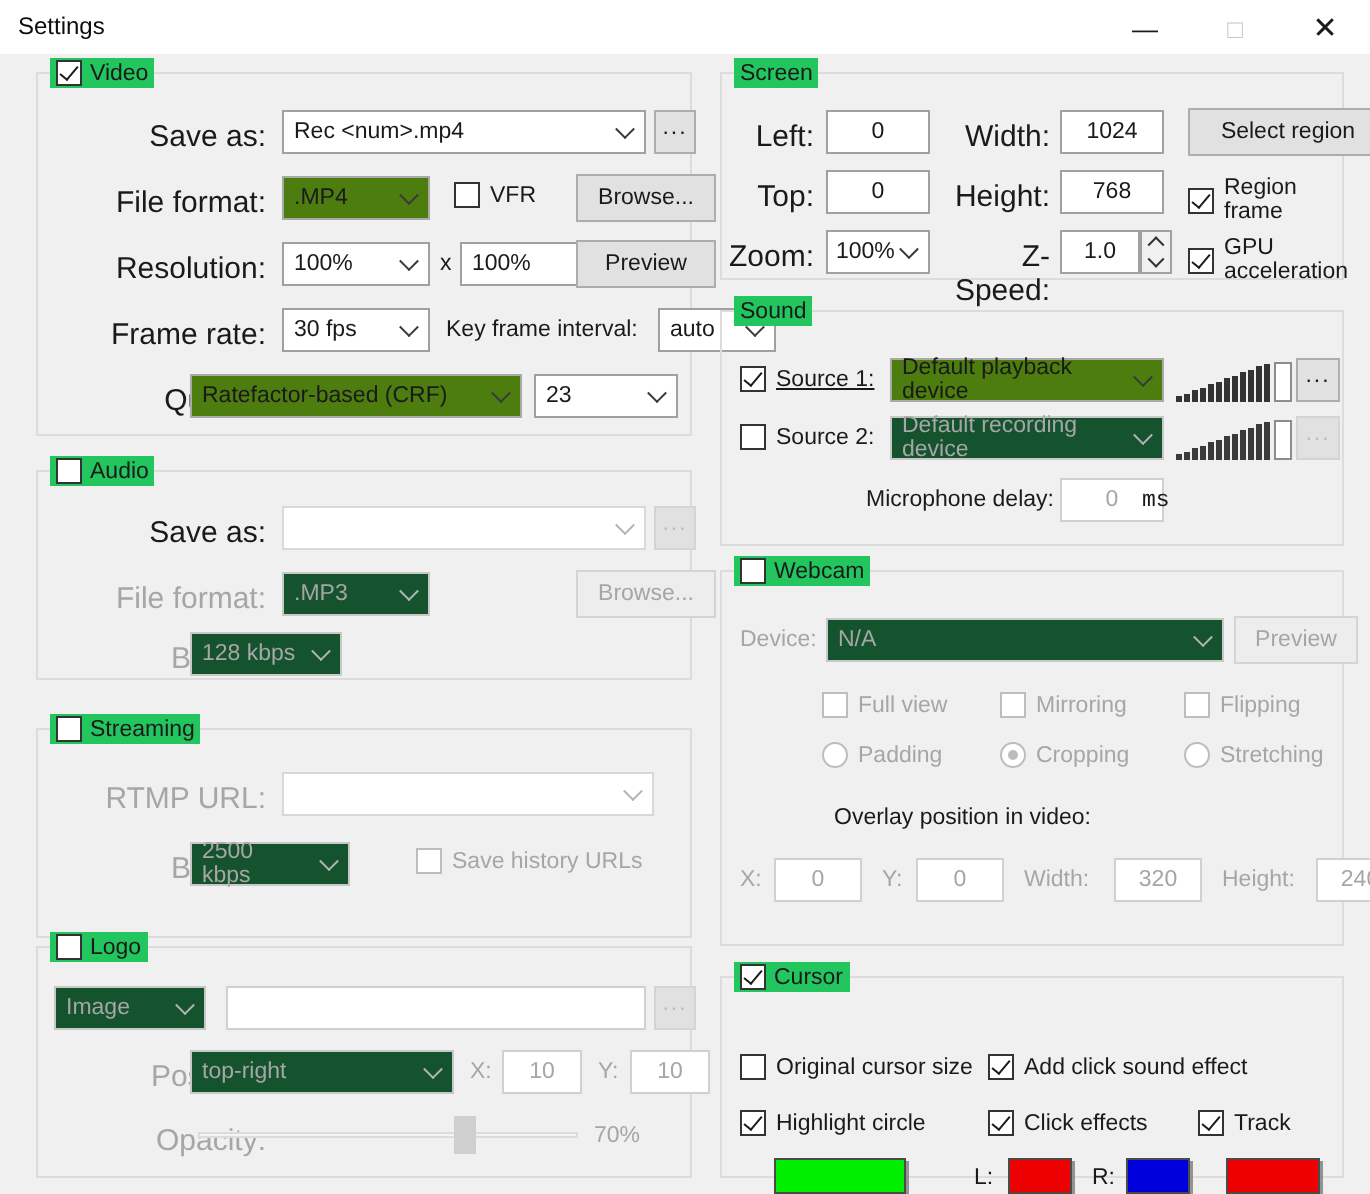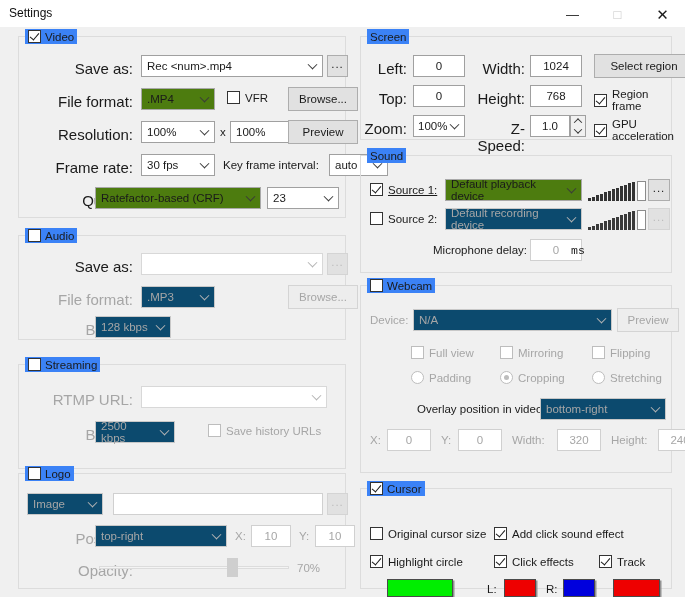--- a/index.html
+++ b/index.html
@@ -30,21 +30,21 @@
   #btn-min { right:90px; }
   #btn-max { right:45px; color:#c8c8c8; }
   #btn-close { right:0px; font-size:15px; }
 
   
   #panel { position:absolute; left:0; top:28px; width:685px; height:569px; background:#f0f0f0; }
   .group {
     position:absolute; border:1px solid #dcdcdc; background:transparent;
   }
   .group > .legend {
-    position:absolute; top:-8px; left:6px; background:#3b82f6;
+    position:absolute; top:-8px; left:6px; background:#22c55e;
     padding:0 3px; display:flex; align-items:center; gap:4px; height:15px;
   }
   .legend .lbl { font-size:11.5px; color:#1a1a1a; }
 
   
   .cb {
     width:13px; height:13px; border:1px solid #333; background:#fff;
     display:inline-block; position:relative; flex:0 0 auto;
   }
   .cb.checked::after {
@@ -82,21 +82,21 @@
   .inp.ctr { justify-content:center; }
   .inp.dis { border-color:#d0d0d0; color:#a6a6a6; background:#fff; }
 
   
   .combo {
     position:absolute; border:1px solid #a0a0a0; background:#fff; height:22px;
     display:flex; align-items:center; font-size:11.5px; color:#1a1a1a;
     padding:0 20px 0 5px;
   }
   .combo.grey { background:#4d7c0f; border-color:#a9a9a9; }
-  .combo.dis  { background:#0c4a6e; border-color:#c8c8c8; color:#a6a6a6; }
+  .combo.dis  { background:#14532d; border-color:#c8c8c8; color:#a6a6a6; }
   .combo.dis2 { background:#fff; border-color:#d8d8d8; color:#a6a6a6; }
   .combo .arw {
     position:absolute; right:6px; top:50%; width:7px; height:7px;
     border:solid #3a3a3a; border-width:0 1.3px 1.3px 0;
     transform:translateY(-70%) rotate(45deg);
   }
   .combo.dis .arw, .combo.dis2 .arw { border-color:#b4b4b4; }
 
   
   .btn {
@@ -443,24 +443,20 @@
     <div class="cbrow" style="left:139px; top:85px;">
       <span class="rd sel"></span>
       <span class="t dis-text">Cropping</span>
     </div>
     <div class="cbrow" style="left:231px; top:85px;">
       <span class="rd"></span>
       <span class="t dis-text">Stretching</span>
     </div>
 
     <div class="labL" style="left:56px; top:117px;">Overlay position in video:</div>
-    <div class="combo dis" style="left:179px; top:112px; width:126px;">
-      <span>bottom-right</span>
-      <i class="arw"></i>
-    </div>
 
     <div class="labL dis" style="left:9px; top:148px;">X:</div>
     <div class="inp ctr dis" style="left:26px; top:143px; width:44px;">
       <span>0</span>
     </div>
     <div class="labL dis" style="left:80px; top:148px;">Y:</div>
     <div class="inp ctr dis" style="left:97px; top:143px; width:44px;">
       <span>0</span>
     </div>
     <div class="labL dis" style="left:151px; top:148px;">Width:</div>

